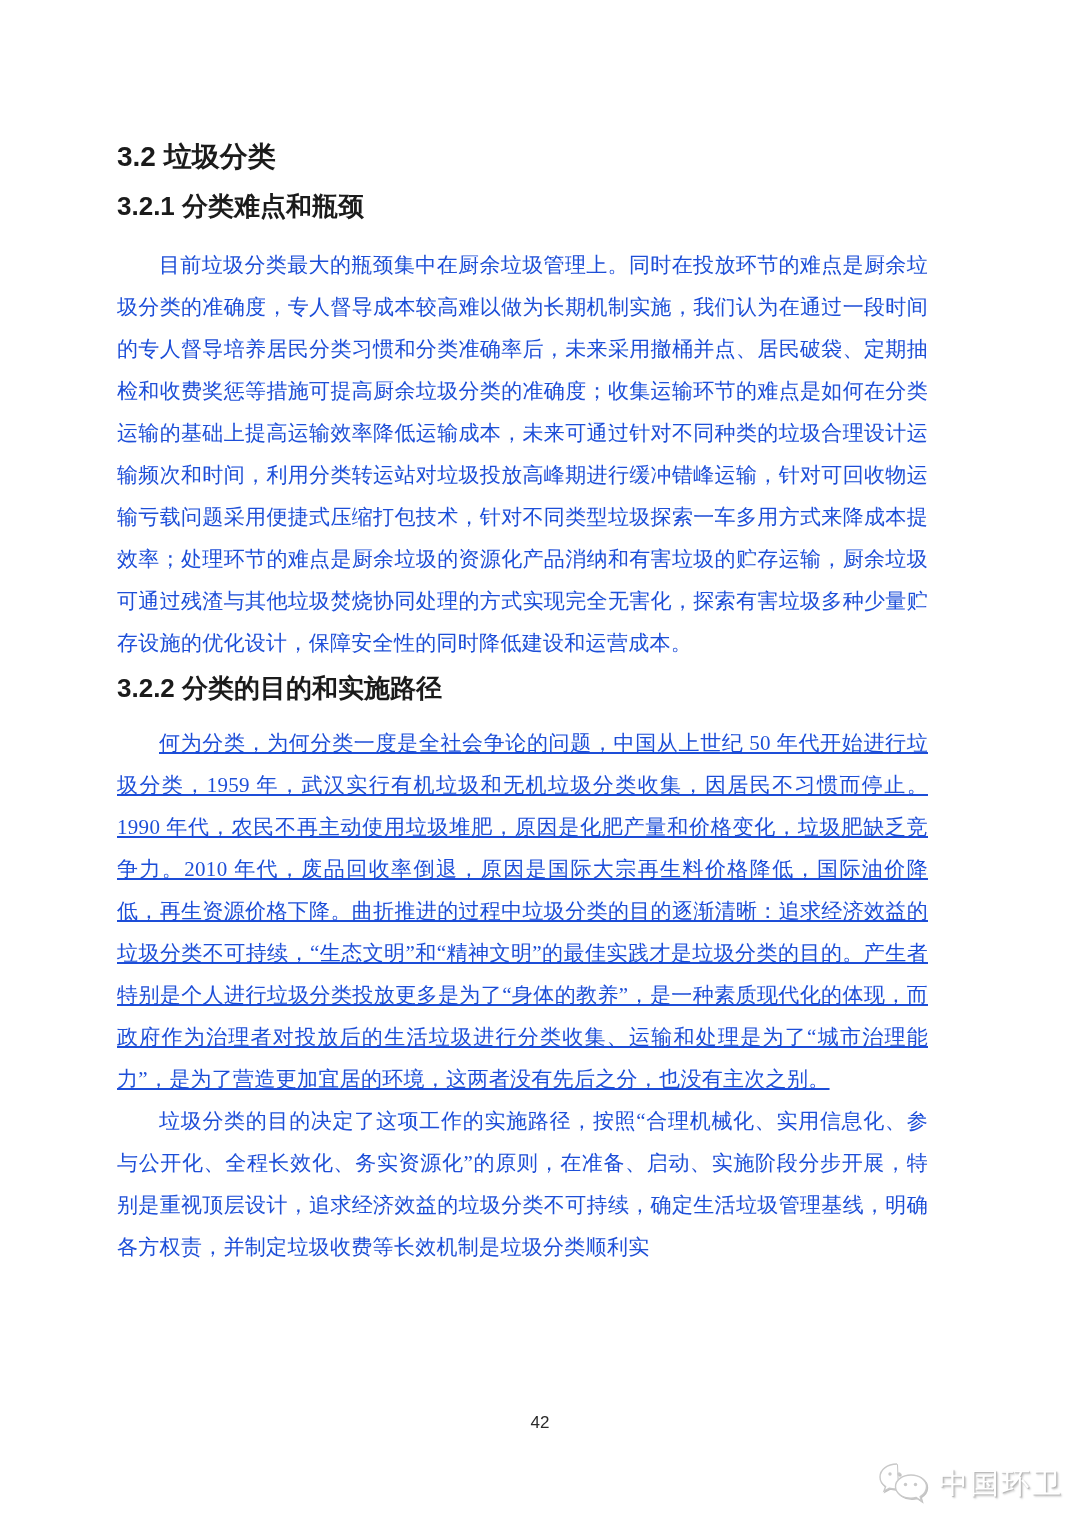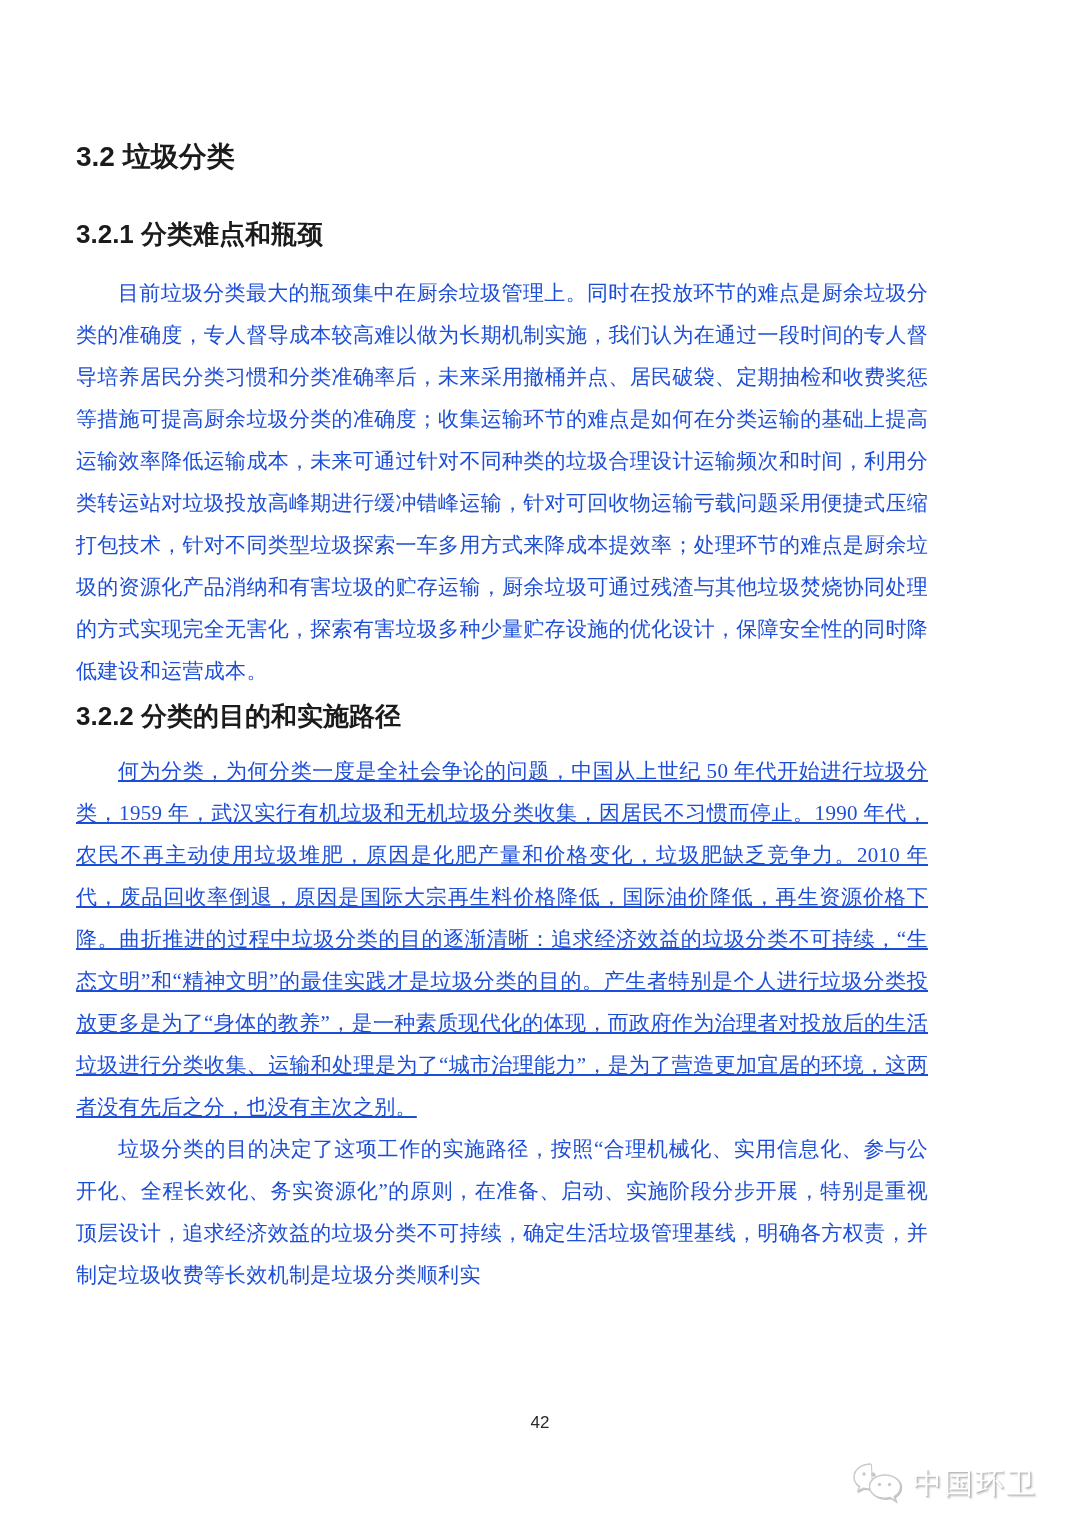--- a/index.html
+++ b/index.html
@@ -10,32 +10,32 @@
   }
   .page {
     position: relative;
     width: 1080px;
     height: 1527px;
     margin: 0 auto;
     background: #ffffff;
     overflow: hidden;
   }
   .content {
-    padding: 0 152px 0 76px;
+    padding: 0 152px 0 117px;
   }
   .h-level1 {
     margin-top: 140px;
     font-family: "Liberation Sans", "DejaVu Sans", sans-serif;
     font-weight: bold;
     font-size: 28px;
     line-height: 34px;
     color: #1b1b1b;
   }
   .h-level2 {
-    margin-top: 44px;
+    margin-top: 16px;
     font-family: "Liberation Sans", "DejaVu Sans", sans-serif;
     font-weight: bold;
     font-size: 26px;
     line-height: 32px;
     color: #1b1b1b;
   }
   .h-level2.second {
     margin-top: 8px;
   }
   .body-paragraph {
@@ -60,21 +60,21 @@
     left: 0;
     width: 100%;
     text-align: center;
     font-family: "Liberation Sans", "DejaVu Sans", sans-serif;
     font-size: 17px;
     color: #2a2a2a;
   }
   .watermark {
     position: absolute;
     top: 1462px;
-    right: 43px;
+    right: 17px;
     display: flex;
     align-items: center;
     gap: 10px;
   }
   .watermark-icon {
     width: 52px;
     height: 44px;
     filter: drop-shadow(1px 1px 0px #c2c2c2);
   }
   .watermark-label {

